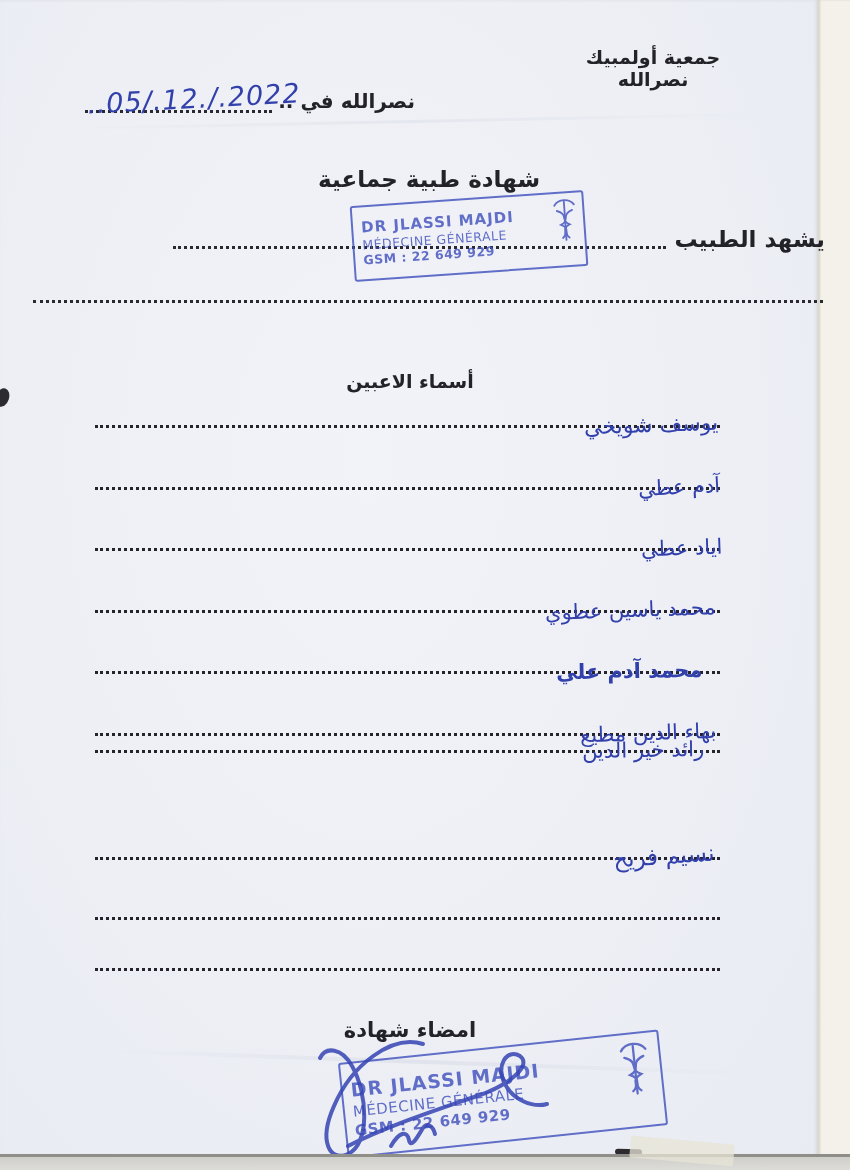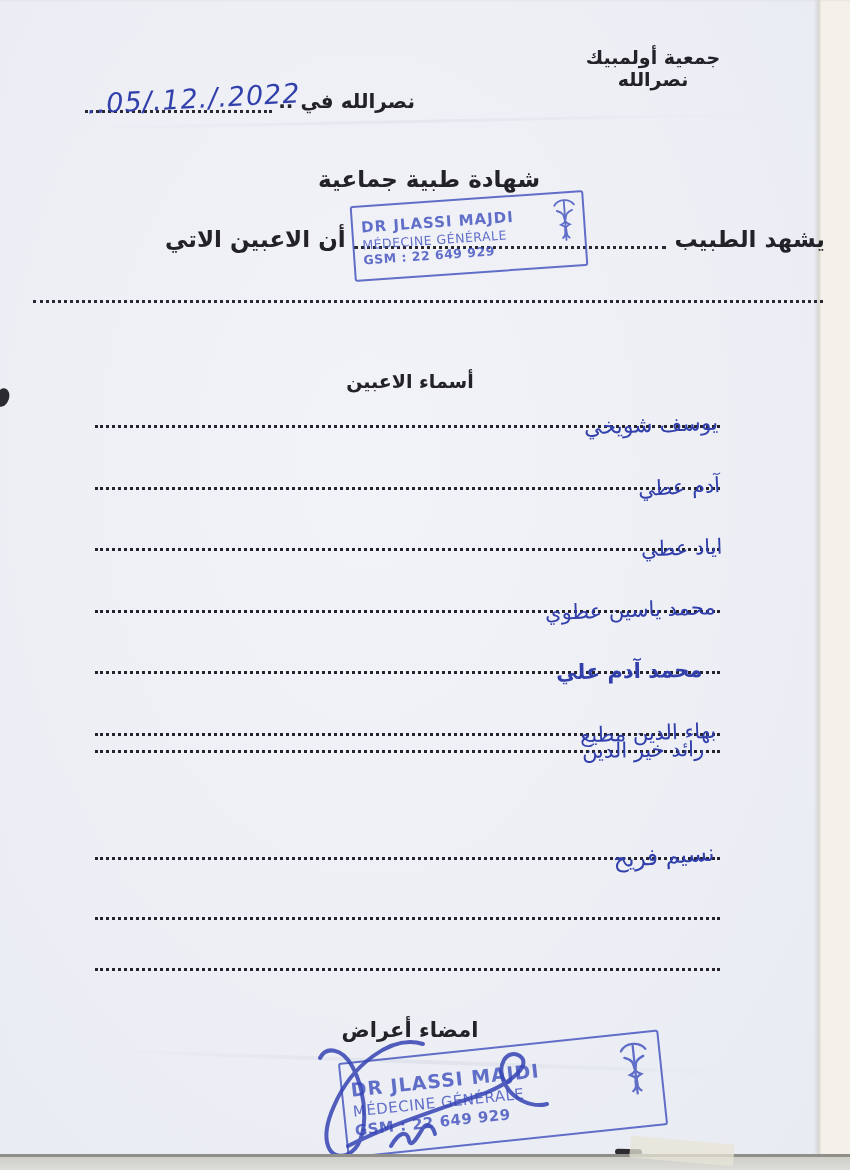--- a/index.html
+++ b/index.html
@@ -108,21 +108,20 @@
     <path d="M2 7 C6 1 16 1 20 7"></path>
     <path d="M4 12 C15 16 6 21 15 25 C6 29 14 33 8 37"></path>
     <path d="M18 12 C7 16 16 21 7 25 C16 29 8 33 14 37"></path>
   </svg>
 </div>
 
 <div class="body-block print">
   <div class="attest-line1">
     <span class="txt">يشهد الطبيب</span>
     <span class="dotfill"></span>
-    <span class="txt">أن الاعبين الاتي</span>
   </div>
 </div>
 
 <div class="dotline separator"></div>
 
 <div class="players-heading print">أسماء الاعبين</div>
 
 <div class="player-row" style="top:395px;">
   <span class="player-name handwriting" style="right:2px;font-size:22px;transform:rotate(-2deg);">يوسف شويخي</span>
 </div>
@@ -147,21 +146,21 @@
 <div class="player-row" style="top:827px;">
   <span class="player-name handwriting" style="right:6px;font-size:23px;transform:rotate(-4deg);">نسيم فريح</span>
 </div>
 <div class="player-row" style="top:887px;">
   <span class="player-name handwriting" style="right:6px;"></span>
 </div>
 <div class="player-row" style="top:938px;">
   <span class="player-name handwriting" style="right:6px;"></span>
 </div>
 
-<div class="sig-heading print">امضاء أعراض</div>
+<div class="sig-heading print">امضاء شهادة</div>
 
 <div class="stamp stamp-bottom">
   <span class="doctor">DR JLASSI MAJDI</span>
   <span class="specialty">MÉDECINE GÉNÉRALE</span>
   <span class="phone">GSM : 22 649 929</span>
   <svg class="caduceus" width="30" height="62" viewBox="0 0 22 42" fill="none" stroke="#4656c0" stroke-width="1.7" stroke-linecap="round">
     <path d="M11 4 V39"></path>
     <path d="M2 7 C6 1 16 1 20 7"></path>
     <path d="M4 12 C15 16 6 21 15 25 C6 29 14 33 8 37"></path>
     <path d="M18 12 C7 16 16 21 7 25 C16 29 8 33 14 37"></path>

